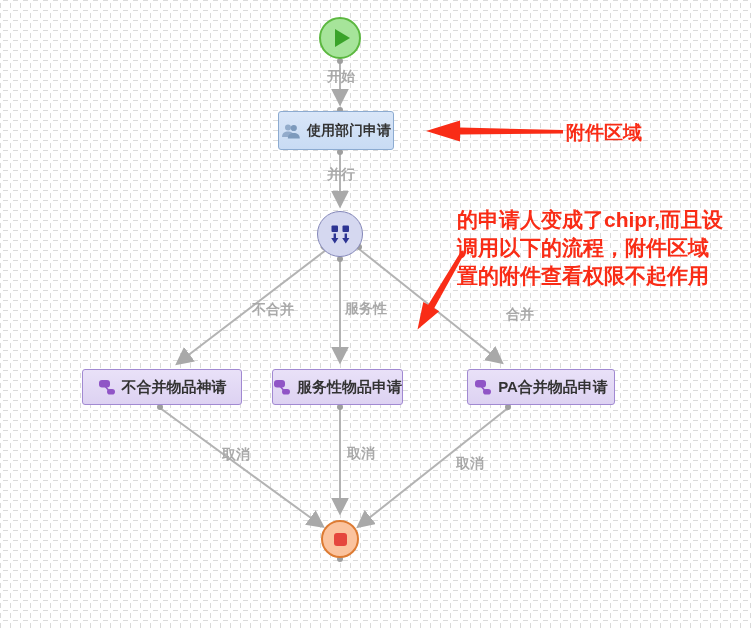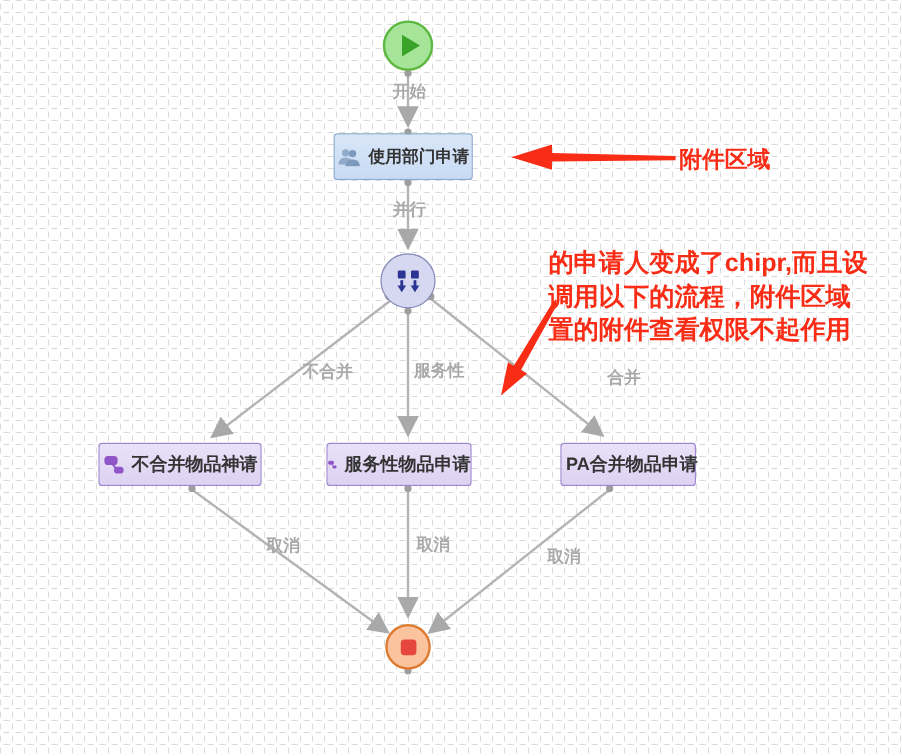--- a/index.html
+++ b/index.html
@@ -42,23 +42,23 @@
   .gateway-node{
     left:317px;top:211px;width:46px;height:46px;
     background:#d5d8f0;border:1.5px solid #8487b8;
   }
   .subflow-box{
     top:369px;height:36px;
     background:linear-gradient(#e9e1f8,#ddd2f2);
     border:1px solid #a189d2;border-radius:3px;
     gap:6px;font-size:15px;color:#333;
   }
-  .subflow-left{left:82px;width:136px;}
-  .subflow-middle{left:272px;width:121px;}
-  .subflow-right{left:467px;width:113px;}
+  .subflow-left{left:82px;width:160px;}
+  .subflow-middle{left:272px;width:131px;}
+  .subflow-right{left:467px;width:148px;}
   .end-node{
     left:321px;top:520px;width:38px;height:38px;
     background:#fbc39e;border:2px solid #dd7b33;
   }
   .stop-square{width:13px;height:13px;border-radius:3px;background:#e5463d;}
   .edge-label{
     position:absolute;font-size:14px;color:#a9a9a9;white-space:nowrap;
   }
   .note{
     position:absolute;color:#f92c16;white-space:nowrap;

